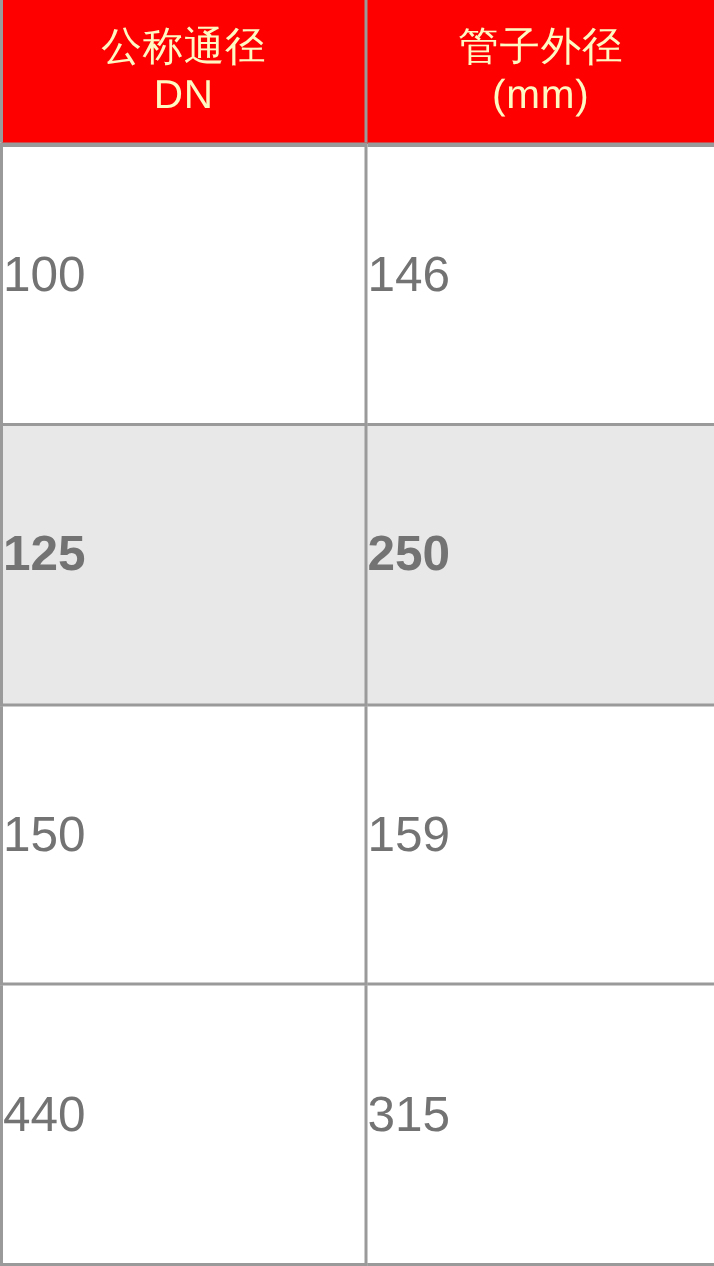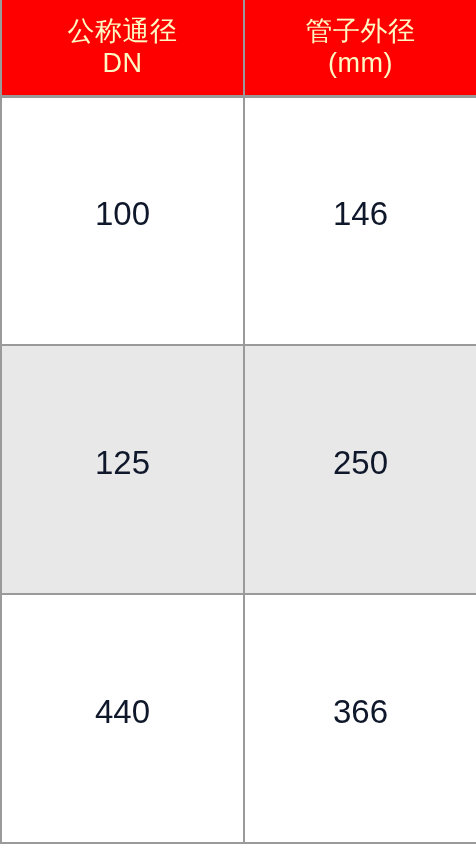--- a/index.html
+++ b/index.html
@@ -57,31 +57,32 @@
     display: block;
   }
 
   
   tbody tr.data-row {
     height: 124px;
   }
 
   td.data-cell {
     font-size: 33px;
-    color: #0f172a;
-    text-align: center;
+    color: #737373;
+    text-align: left;
     vertical-align: middle;
     padding: 0 0 14px 0;      
     border: 2px solid #9a9a9a;
     box-sizing: border-box;
     background: #ffffff;
   }
 
   tbody tr.data-row.row-alt td.data-cell {
     background: #e8e8e8;
+    font-weight: bold;
   }
 </style>
 </head>
 <body>
 
 <table id="pipe-table">
   <colgroup>
     <col class="col-dn">
     <col class="col-od">
   </colgroup>
@@ -102,17 +103,21 @@
   <tbody>
     <tr class="data-row">
       <td class="data-cell">100</td>
       <td class="data-cell">146</td>
     </tr>
     <tr class="data-row row-alt">
       <td class="data-cell">125</td>
       <td class="data-cell">250</td>
     </tr>
     <tr class="data-row">
+      <td class="data-cell">150</td>
+      <td class="data-cell">159</td>
+    </tr>
+    <tr class="data-row">
       <td class="data-cell">440</td>
-      <td class="data-cell">366</td>
+      <td class="data-cell">315</td>
     </tr>
   </tbody>
 </table>
 
 </body></html>

